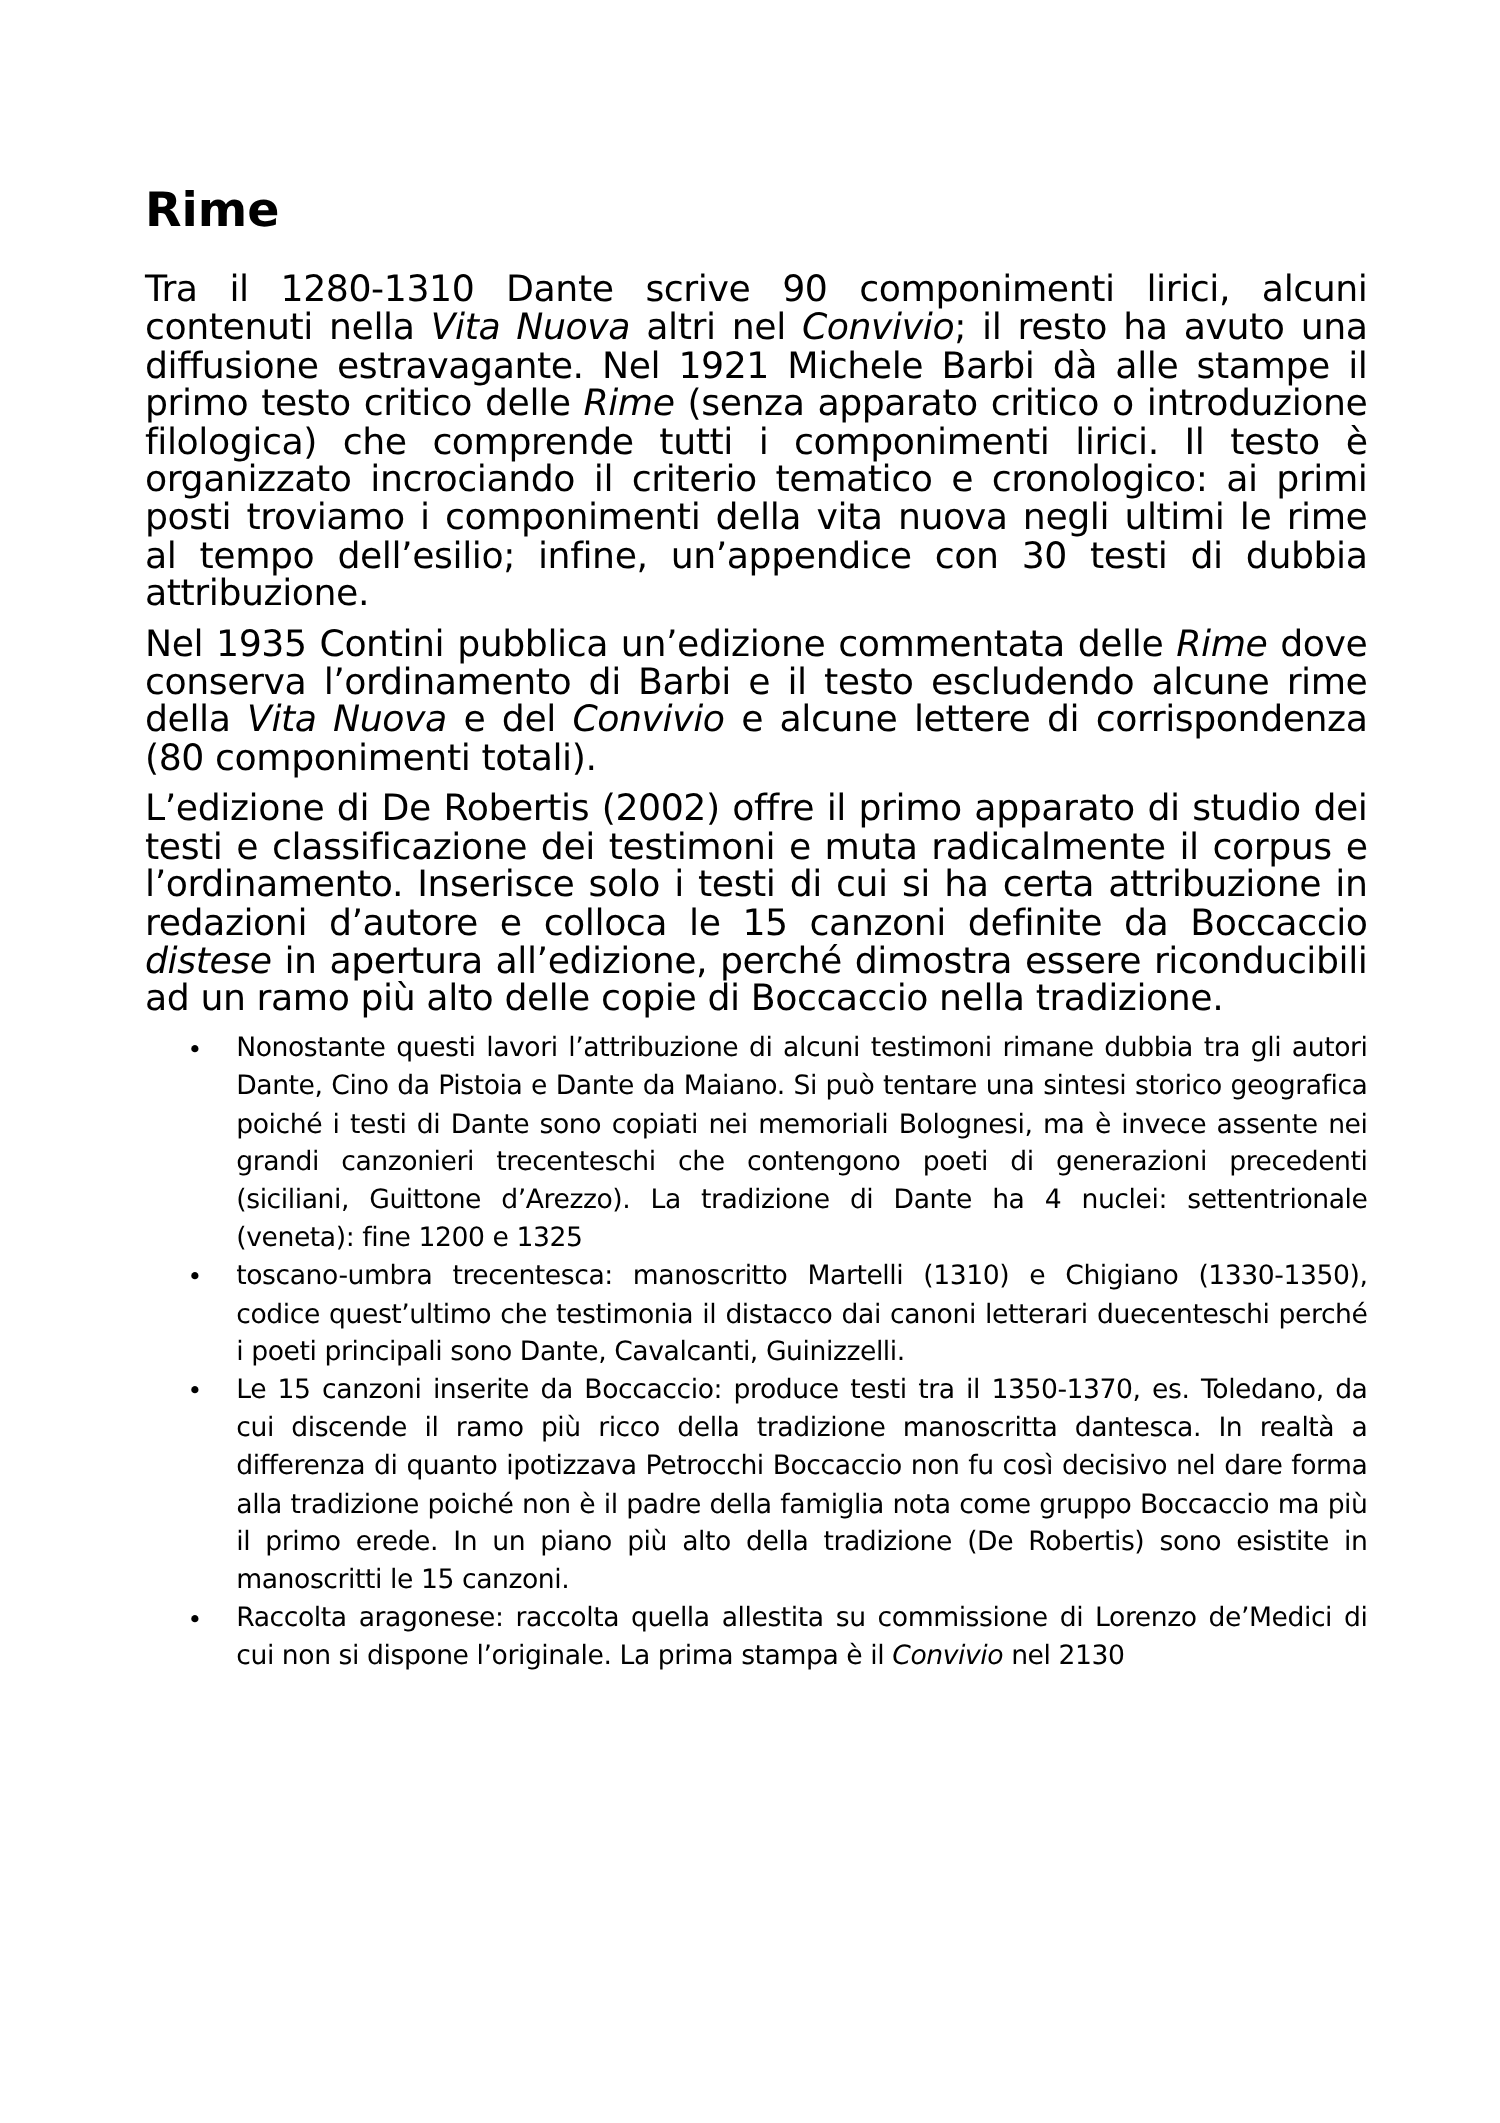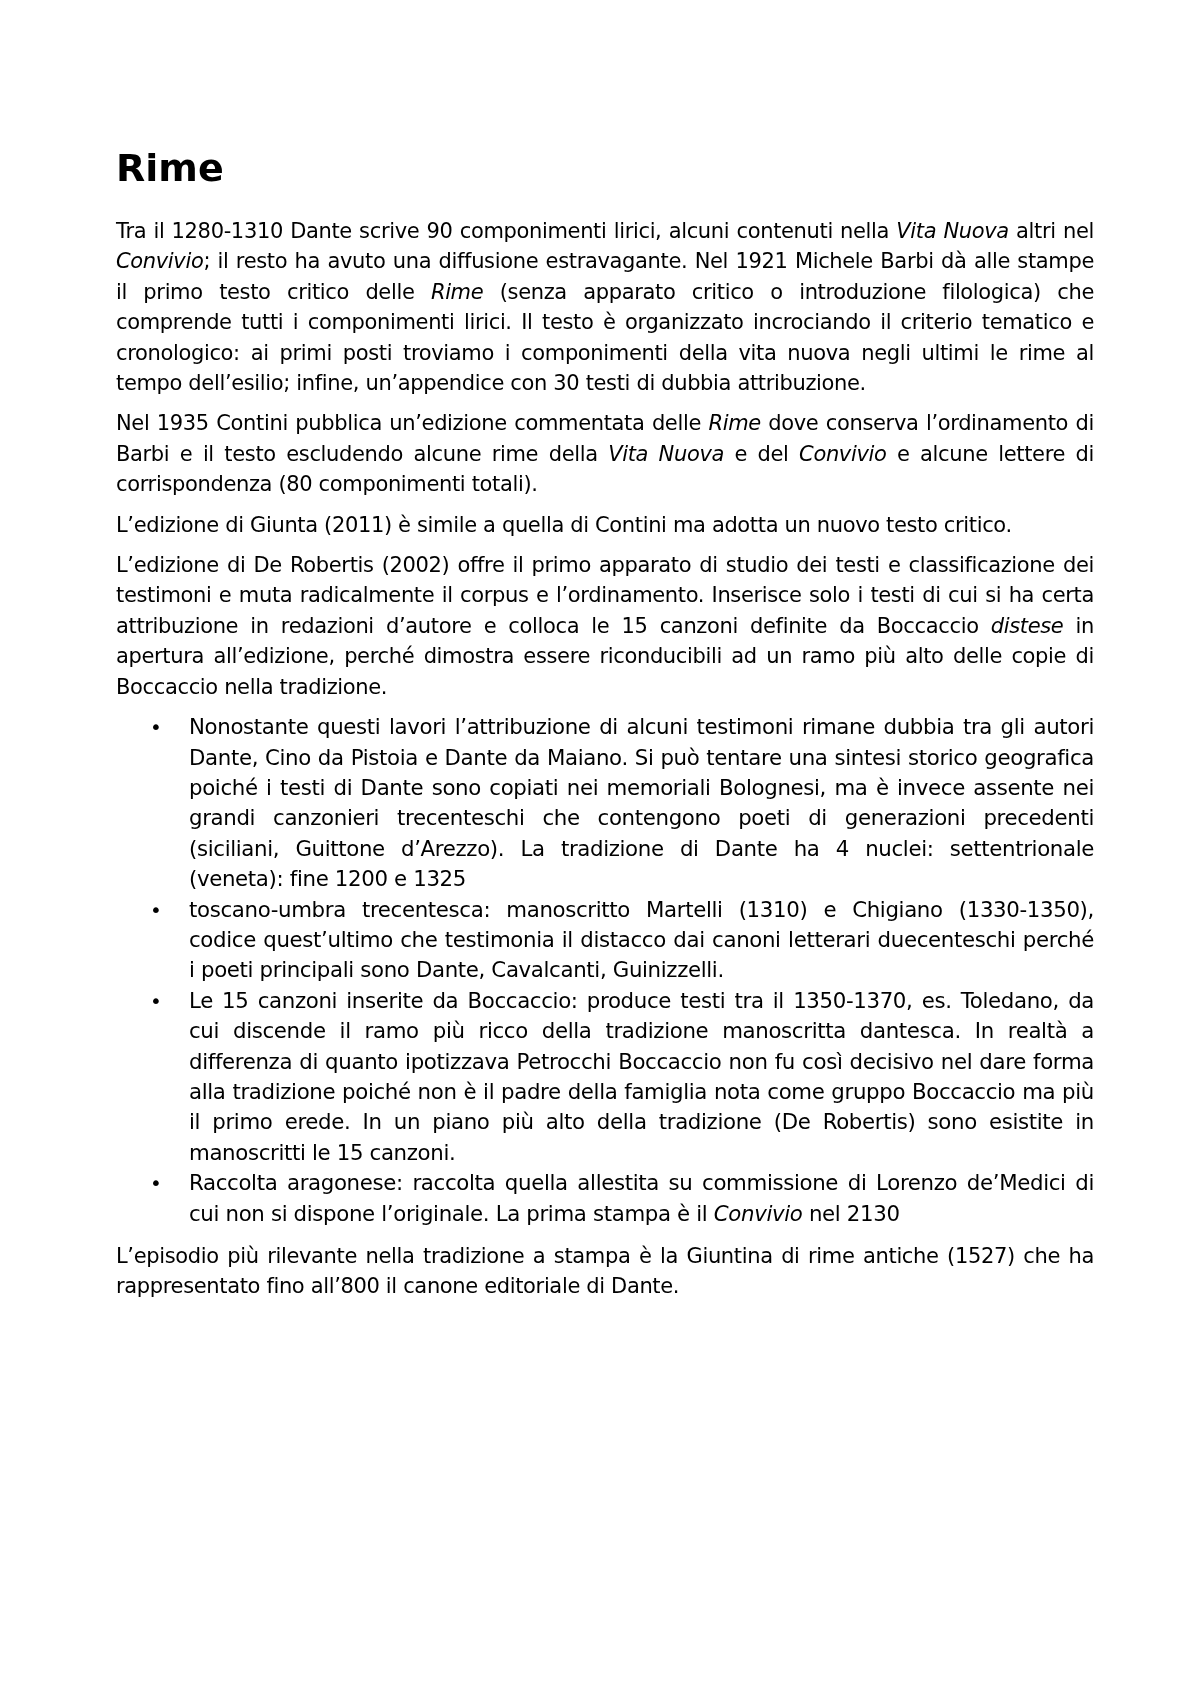--- a/index.html
+++ b/index.html
@@ -9,42 +9,41 @@
     }
     .page {
       position: absolute; left: 116px; top: 138px; width: 978px;
     }
     h1 {
       font-family: "DejaVu Sans", sans-serif;
       font-weight: bold; font-size: 38px; margin: 0 0 18px 0; line-height: 60px;
       letter-spacing: 0px;
     }
     p {
-      font-size: 21px; line-height: 30.4px; margin: 0 0 10px 0;
+      font-size: 29px; line-height: 30.4px; margin: 0 0 10px 0;
       text-align: justify; letter-spacing: -0.35px; word-spacing: 0px;
     }
     ul { margin: 8px 0 12px 0; padding: 0 0 0 73px; list-style: none; }
     li {
       font-size: 21.3px; line-height: 30.4px; text-align: justify;
       letter-spacing: -0.35px; position: relative;
     }
     li .bullet {
       position: absolute; left: -39px; top: 0; font-size: 20px;
     }
     em { font-style: italic; }
   </style>
 </head>
 <body>
 
 <div class="page">
   <h1>Rime</h1>
 
   <p><span>Tra il 1280-1310 Dante scrive 90 componimenti lirici, alcuni contenuti nella </span><em>Vita Nuova</em><span> altri nel </span><em>Convivio</em><span>; il resto ha avuto una diffusione estravagante. Nel 1921 Michele Barbi dà alle stampe il primo testo critico delle </span><em>Rime</em><span> (senza apparato critico o introduzione filologica) che comprende tutti i componimenti lirici. Il testo è organizzato incrociando il criterio tematico e cronologico: ai primi posti troviamo i componimenti della vita nuova negli ultimi le rime al tempo dell’esilio; infine, un’appendice con 30 testi di dubbia attribuzione.</span></p>
   <p><span>Nel 1935 Contini pubblica un’edizione commentata delle </span><em>Rime</em><span> dove conserva l’ordinamento di Barbi e il testo escludendo alcune rime della </span><em>Vita Nuova</em><span> e del </span><em>Convivio</em><span> e alcune lettere di corrispondenza (80 componimenti totali).</span></p>
-  <p><span>L’edizione di Giunta (2011) è simile a quella di Contini ma adotta un nuovo testo critico.</span></p>
   <p><span>L’edizione di De Robertis (2002) offre il primo apparato di studio dei testi e classificazione dei testimoni e muta radicalmente il corpus e l’ordinamento. Inserisce solo i testi di cui si ha certa attribuzione in redazioni d’autore e colloca le 15 canzoni definite da Boccaccio </span><em>distese</em><span> in apertura all’edizione, perché dimostra essere riconducibili ad un ramo più alto delle copie di Boccaccio nella tradizione.</span></p>
 
   <ul>
     <li>
       <span class="bullet">•</span>
       <span><span>Nonostante questi lavori l’attribuzione di alcuni testimoni rimane dubbia tra gli autori Dante, Cino da Pistoia e Dante da Maiano. Si può tentare una sintesi storico geografica poiché i testi di Dante sono copiati nei memoriali Bolognesi, ma è invece assente nei grandi canzonieri trecenteschi che contengono poeti di generazioni precedenti (siciliani, Guittone d’Arezzo). La tradizione di Dante ha 4 nuclei: settentrionale (veneta): fine 1200 e 1325</span></span>
     </li>
     <li>
       <span class="bullet">•</span>
       <span><span>toscano-umbra trecentesca: manoscritto Martelli (1310) e Chigiano (1330-1350), codice quest’ultimo che testimonia il distacco dai canoni letterari duecenteschi perché i poeti principali sono Dante, Cavalcanti, Guinizzelli.</span></span>
@@ -52,14 +51,13 @@
     <li>
       <span class="bullet">•</span>
       <span><span>Le 15 canzoni inserite da Boccaccio: produce testi tra il 1350-1370, es. Toledano, da cui discende il ramo più ricco della tradizione manoscritta dantesca. In realtà a differenza di quanto ipotizzava Petrocchi Boccaccio non fu così decisivo nel dare forma alla tradizione poiché non è il padre della famiglia nota come gruppo Boccaccio ma più il primo erede. In un piano più alto della tradizione (De Robertis) sono esistite in manoscritti le 15 canzoni.</span></span>
     </li>
     <li>
       <span class="bullet">•</span>
       <span><span>Raccolta aragonese: raccolta quella allestita su commissione di Lorenzo de’Medici di cui non si dispone l’originale. La prima stampa è il </span><em>Convivio</em><span> nel 2130</span></span>
     </li>
   </ul>
 
-  <p><span>L’episodio più rilevante nella tradizione a stampa è la Giuntina di rime antiche (1527) che ha rappresentato fino all’800 il canone editoriale di Dante.</span></p>
 </div>
 
 </body></html>

